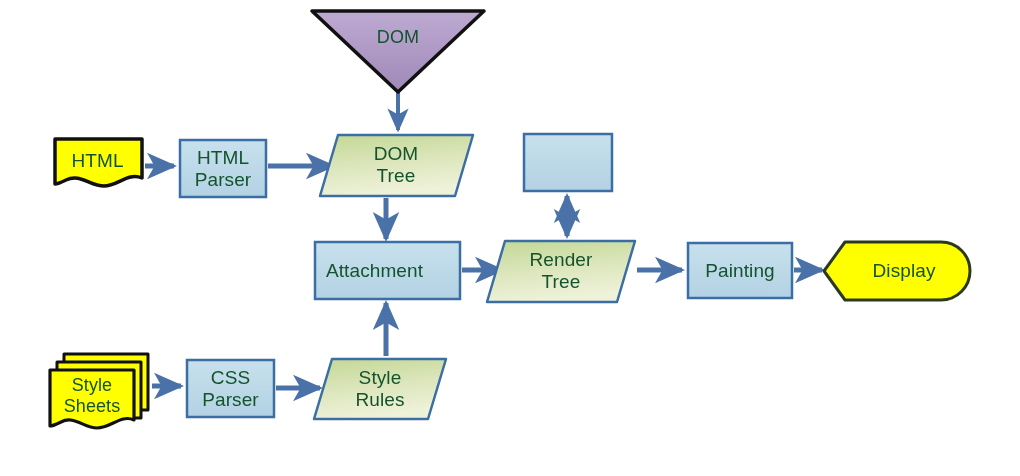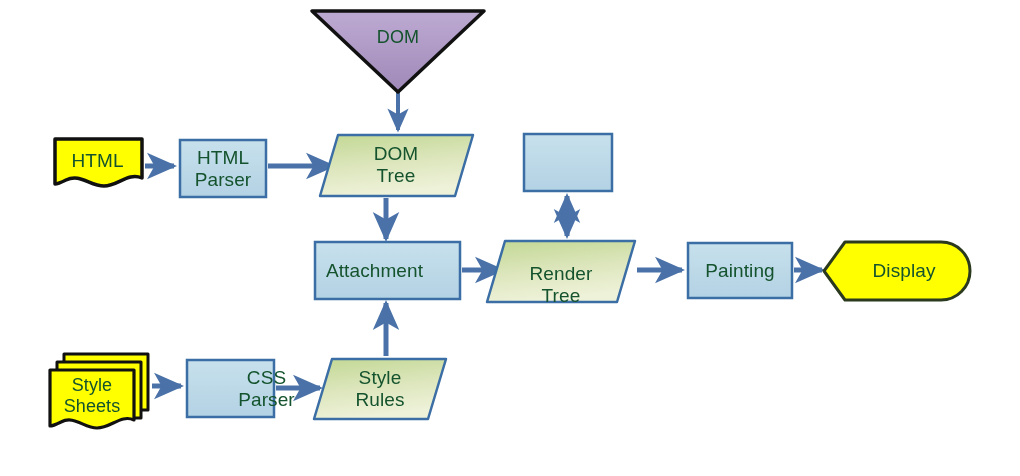--- a/index.html
+++ b/index.html
@@ -127,29 +127,29 @@
 
   <div class="node-label" style="left:179px; top:141px; width:88px; height:55px;">HTML
 Parser</div>
 
   <div class="node-label" style="left:326px; top:136px; width:140px; height:58px;">DOM
 Tree</div>
 
 
   <div class="node-label" style="left:315px; top:243px; width:119px; height:55px;">Attachment</div>
 
-  <div class="node-label" style="left:494px; top:256px; width:134px; height:58px;">Render
+  <div class="node-label" style="left:494px; top:242px; width:134px; height:58px;">Render
 Tree</div>
 
   <div class="node-label" style="left:688px; top:244px; width:104px; height:53px;">Painting</div>
 
   <div class="node-label" style="left:838px; top:244px; width:132px; height:53px;">Display</div>
 
   <div class="node-label label-small" style="left:50px; top:370px; width:84px; height:52px;">Style
 Sheets</div>
 
-  <div class="node-label" style="left:187px; top:361px; width:87px; height:55px;padding-left:36px;">CSS
+  <div class="node-label" style="left:187px; top:361px; width:87px; height:55px;">CSS
 Parser</div>
 
   <div class="node-label" style="left:320px; top:360px; width:120px; height:58px;">Style
 Rules</div>
 
 </div>
 
 </body></html>

